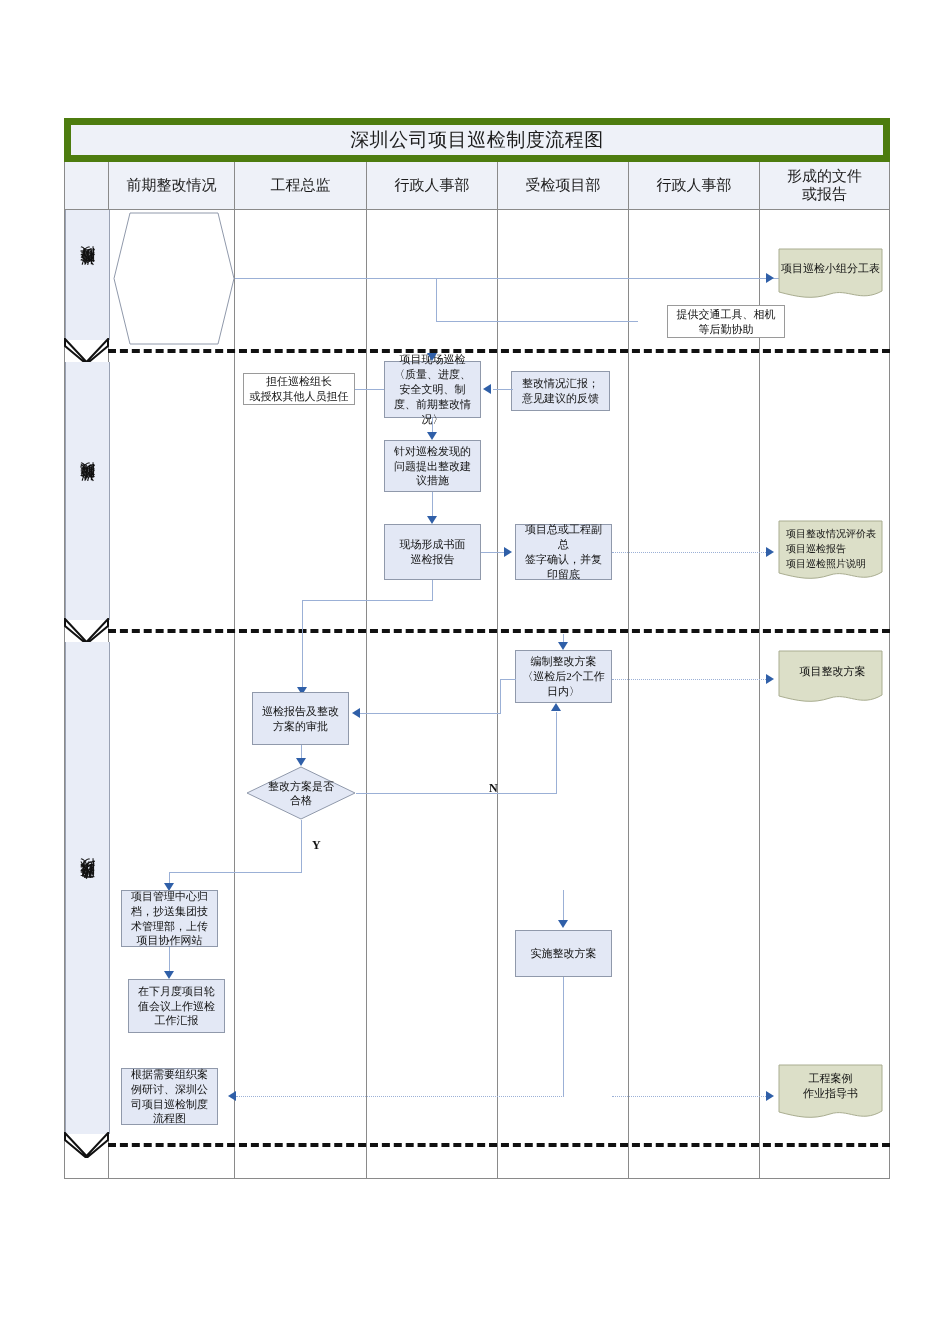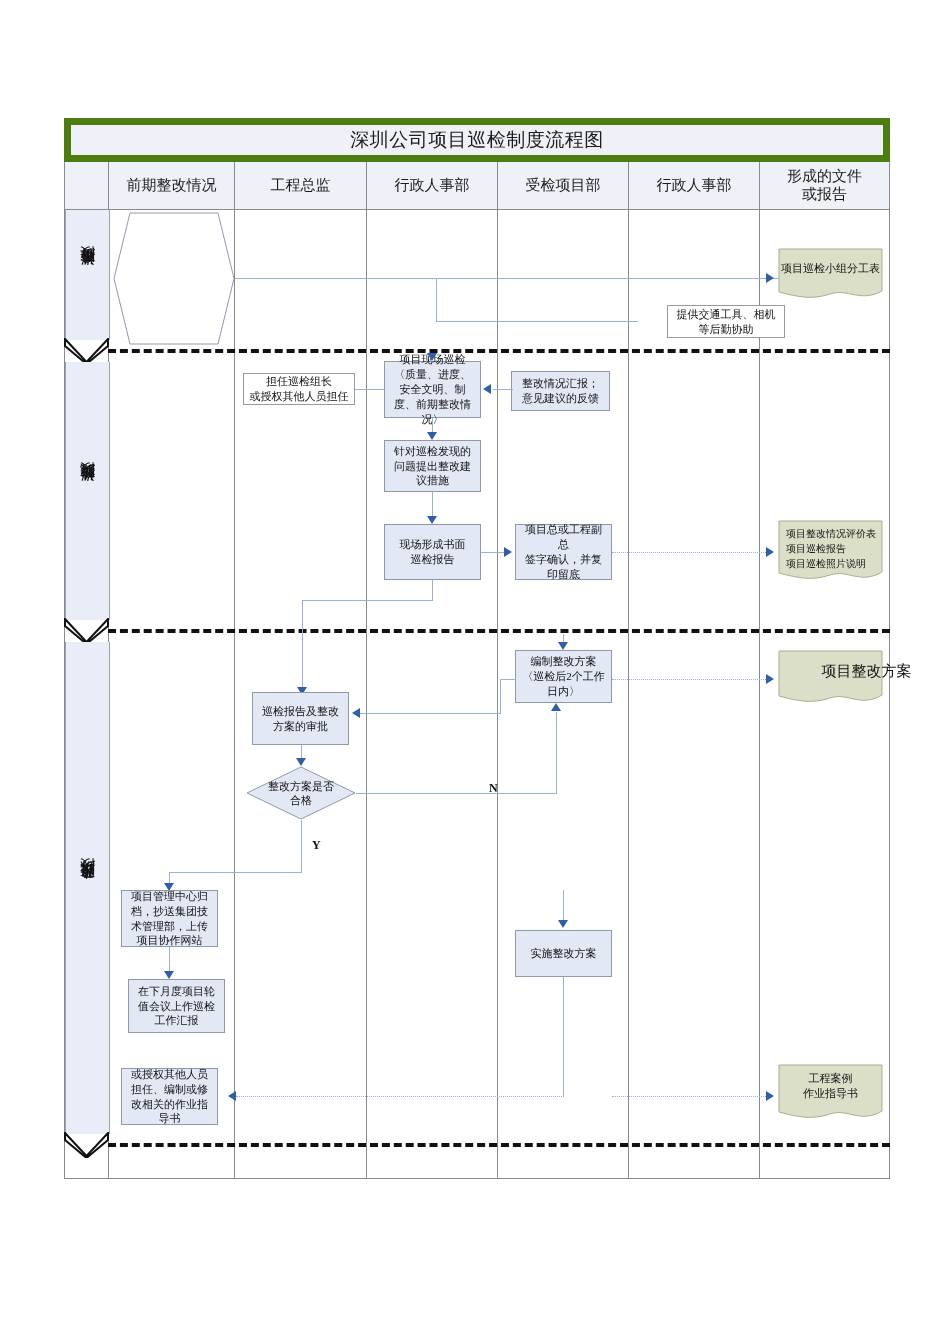--- a/index.html
+++ b/index.html
@@ -183,21 +183,21 @@
 〈巡检后2个工作日内〉</div>
   <div class="ln v" style="left:563px;top:634px;height:10px;"></div>
   <div class="arw down" style="left:558px;top:642px;"></div>
 
   <div class="ln dot" style="left:612px;top:679px;width:158px;"></div>
   <div class="arw right" style="left:766px;top:674px;"></div>
 
   <svg class="doc" style="left:778px;top:650px;width:105px;height:58px;" viewBox="0 0 105 58">
     <path d="M1,1 H104 V45 C82,58 70,42 52,48 C34,54 20,51 1,46 Z" fill="#dcdfc8" stroke="#a9ad90" stroke-width="1"></path>
   </svg>
-  <div style="position:absolute;left:812px;top:650px;width:109px;height:42px;display:flex;align-items:center;justify-content:center;font-size:15px;color:#111;">项目整改方案</div>
+  <div style="position:absolute;left:778px;top:650px;width:109px;height:42px;display:flex;align-items:center;justify-content:center;font-size:11px;color:#111;">项目整改方案</div>
 
   <div class="ln h" style="left:500px;top:679px;width:16px;"></div>
   <div class="ln v" style="left:500px;top:679px;height:34px;"></div>
   <div class="ln h" style="left:360px;top:713px;width:141px;"></div>
   <div class="arw left" style="left:352px;top:708px;"></div>
 
   <div class="box" style="left:252px;top:692px;width:97px;height:53px;">巡检报告及整改方案的审批</div>
 
   <div class="ln v" style="left:301px;top:745px;height:18px;"></div>
   <div class="arw down" style="left:296px;top:758px;"></div>
@@ -227,21 +227,21 @@
   <div class="box" style="left:128px;top:979px;width:97px;height:54px;">在下月度项目轮值会议上作巡检工作汇报</div>
 
   <div class="box" style="left:515px;top:930px;width:97px;height:47px;">实施整改方案</div>
   <div class="ln v" style="left:563px;top:890px;height:32px;"></div>
   <div class="arw down" style="left:558px;top:920px;"></div>
 
   <div class="ln v" style="left:563px;top:977px;height:119px;"></div>
   <div class="ln dot" style="left:236px;top:1096px;width:328px;"></div>
   <div class="arw left" style="left:228px;top:1091px;"></div>
 
-  <div class="box" style="left:121px;top:1068px;width:97px;height:57px;">或授权其他人员担任、编制或修改相关的作业指导书</div>
+  <div class="box" style="left:121px;top:1068px;width:97px;height:57px;">根据需要组织案例研讨、深圳公司项目巡检制度流程图</div>
 
   <div class="ln dot" style="left:612px;top:1096px;width:158px;"></div>
   <div class="arw right" style="left:766px;top:1091px;"></div>
 
   <svg class="doc" style="left:778px;top:1064px;width:105px;height:60px;" viewBox="0 0 105 60">
     <path d="M1,1 H104 V47 C82,60 70,44 52,50 C34,56 20,53 1,48 Z" fill="#dcdfc8" stroke="#a9ad90" stroke-width="1"></path>
   </svg>
   <div style="position:absolute;left:778px;top:1064px;width:105px;height:44px;display:flex;align-items:center;justify-content:center;text-align:center;font-size:11px;line-height:1.4;color:#111;white-space:pre-line;">工程案例
 作业指导书</div>
 

